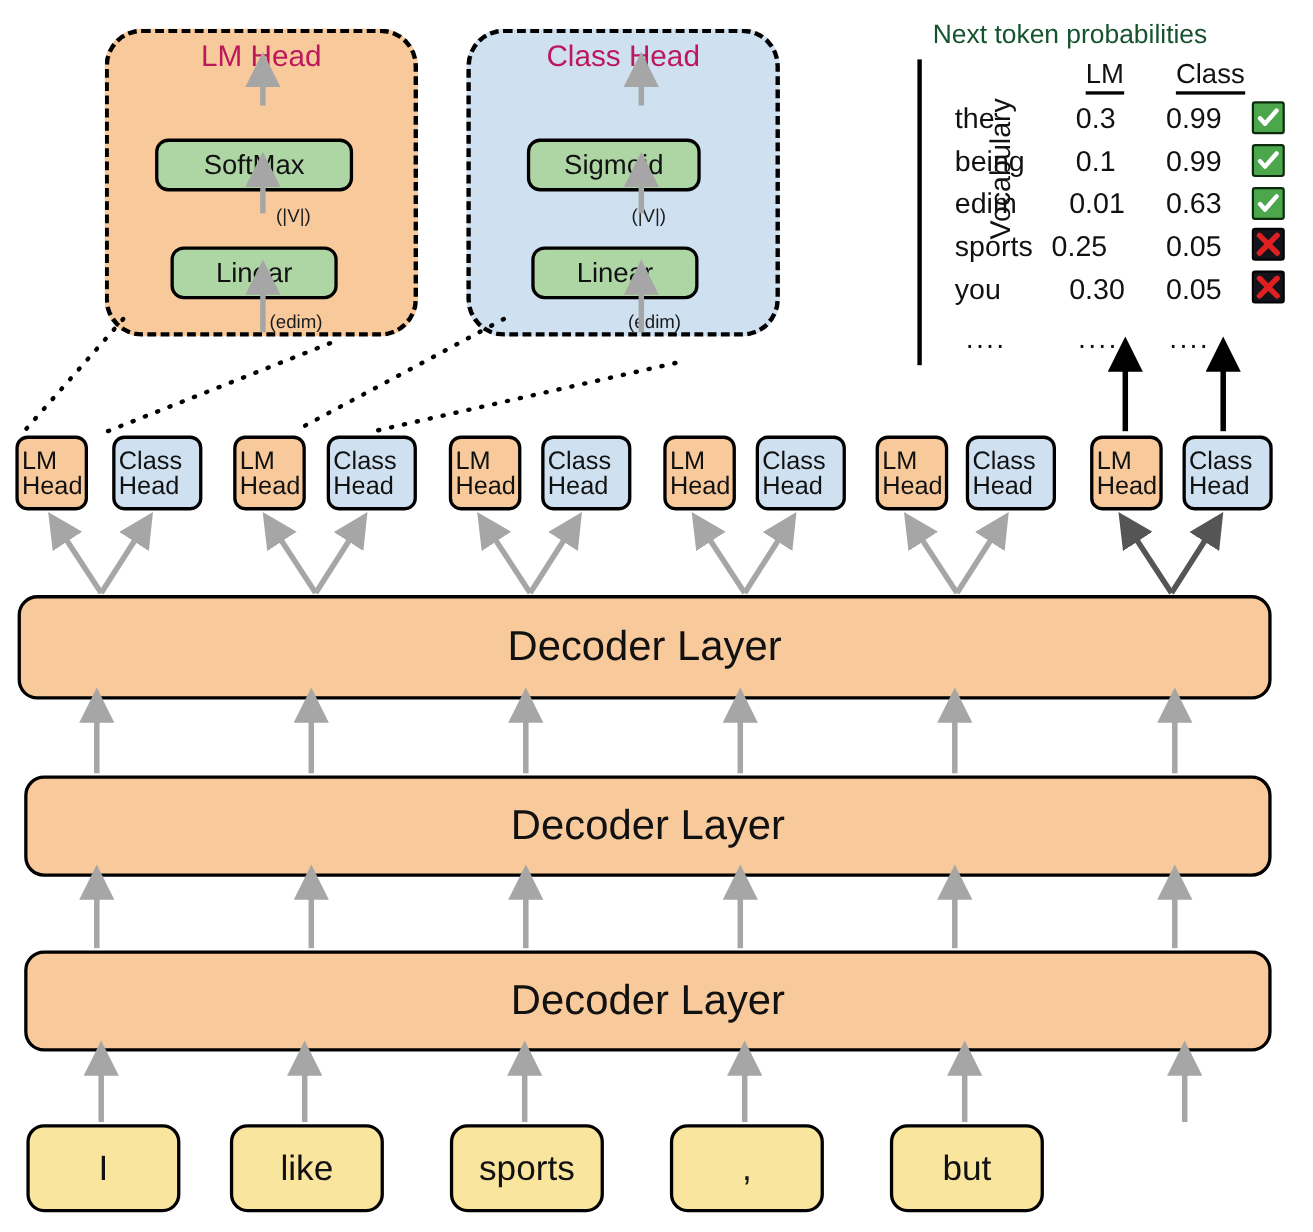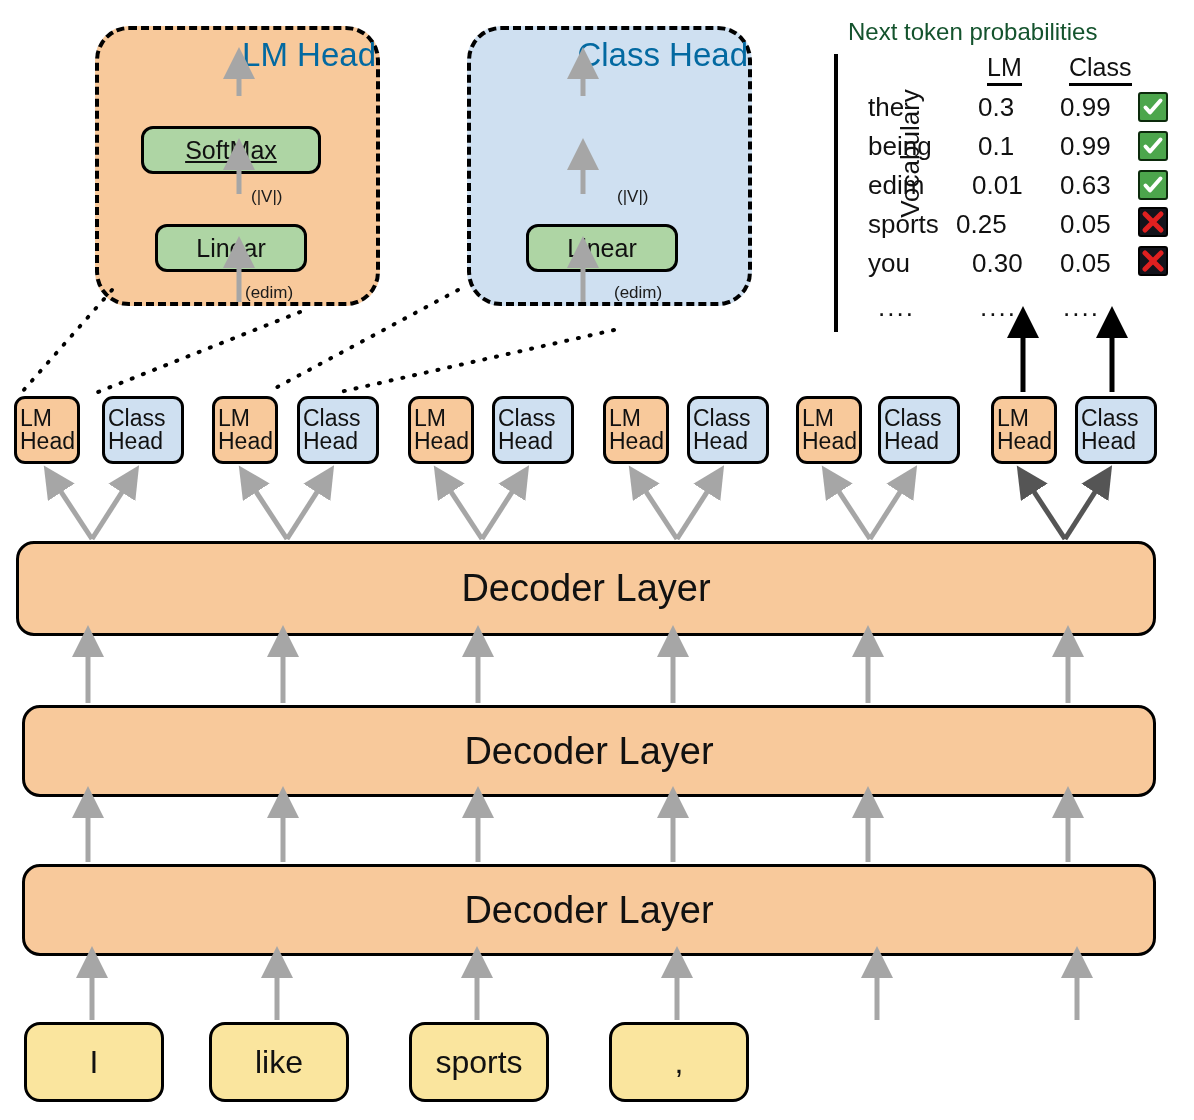--- a/index.html
+++ b/index.html
@@ -19,23 +19,23 @@
     position: absolute;
     border: 4px dashed #000000;
     border-radius: 34px;
     display: block;
   }
   .detail-panel.lm   { background: #f8c99b; }
   .detail-panel.cls  { background: #cfe0f1; }
   .detail-title {
     position: absolute;
     top: 6px; left: 0; right: 0;
-    text-align: right;
-    font-size: 33px;
-    color: #0369a1;
+    text-align: center;
+    font-size: 27px;
+    color: #be185d;
   }
   .inner-box {
     position: absolute;
     background: #aed5a4;
     border: 3px solid #000;
     border-radius: 12px;
     display: flex;
     align-items: center;
     justify-content: center;
     font-size: 25px;
@@ -134,32 +134,35 @@
 
   svg.overlay { position: absolute; left: 0; top: 0; width: 1194px; height: 1120px; pointer-events: none; }
 </style>
 </head>
 <body>
 
 <div id="stage">
 
   <div class="detail-panel lm" style="left:95px; top:26px; width:285px; height:280px;">
     <div class="detail-title">LM Head</div>
-    <div class="inner-box" style="left:42px; top:96px; width:180px; height:48px;text-decoration:underline;">
+    <div class="inner-box" style="left:42px; top:96px; width:180px; height:48px;">
       <span>SoftMax</span>
     </div>
     <div class="dim-label" style="left:152px; top:157px;">(|V|)</div>
     <div class="inner-box" style="left:56px; top:194px; width:152px; height:48px;">
       <span>Linear</span>
     </div>
     <div class="dim-label" style="left:146px; top:253px;">(edim)</div>
   </div>
 
-  <div class="detail-panel cls" style="left:467px; top:26px; width:285px; height:280px;">
+  <div class="detail-panel cls" style="left:424px; top:26px; width:285px; height:280px;">
     <div class="detail-title">Class Head</div>
+    <div class="inner-box" style="left:51px; top:96px; width:158px; height:48px;">
+      <span>Sigmoid</span>
+    </div>
     <div class="dim-label" style="left:146px; top:157px;">(|V|)</div>
     <div class="inner-box" style="left:55px; top:194px; width:152px; height:48px;">
       <span>Linear</span>
     </div>
     <div class="dim-label" style="left:143px; top:253px;">(edim)</div>
   </div>
 
   <div id="prob-table">
     <div class="prob-title">Next token probabilities</div>
     <div class="vocab-axis">Vocabulary</div>
@@ -286,20 +289,23 @@
     <span>I</span>
   </div>
   <div class="token-box" style="left:209px; top:1022px; width:140px; height:80px;">
     <span>like</span>
   </div>
   <div class="token-box" style="left:409px; top:1022px; width:140px; height:80px;">
     <span>sports</span>
   </div>
   <div class="token-box" style="left:609px; top:1022px; width:140px; height:80px;">
     <span>,</span>
+  </div>
+  <div class="token-box" style="left:809px; top:1022px; width:140px; height:80px;">
+    <span>but</span>
   </div>
 
   <svg class="overlay" xmlns="http://www.w3.org/2000/svg">
     <defs>
       <marker id="ahGray" markerWidth="9" markerHeight="9" refX="3.4" refY="3.2" orient="auto">
         <path d="M0,0 L0,6.4 L6.4,3.2 z" fill="#a6a6a6"></path>
       </marker>
       <marker id="ahDark" markerWidth="9" markerHeight="9" refX="3.4" refY="3.2" orient="auto">
         <path d="M0,0 L0,6.4 L6.4,3.2 z" fill="#555555"></path>
       </marker>

